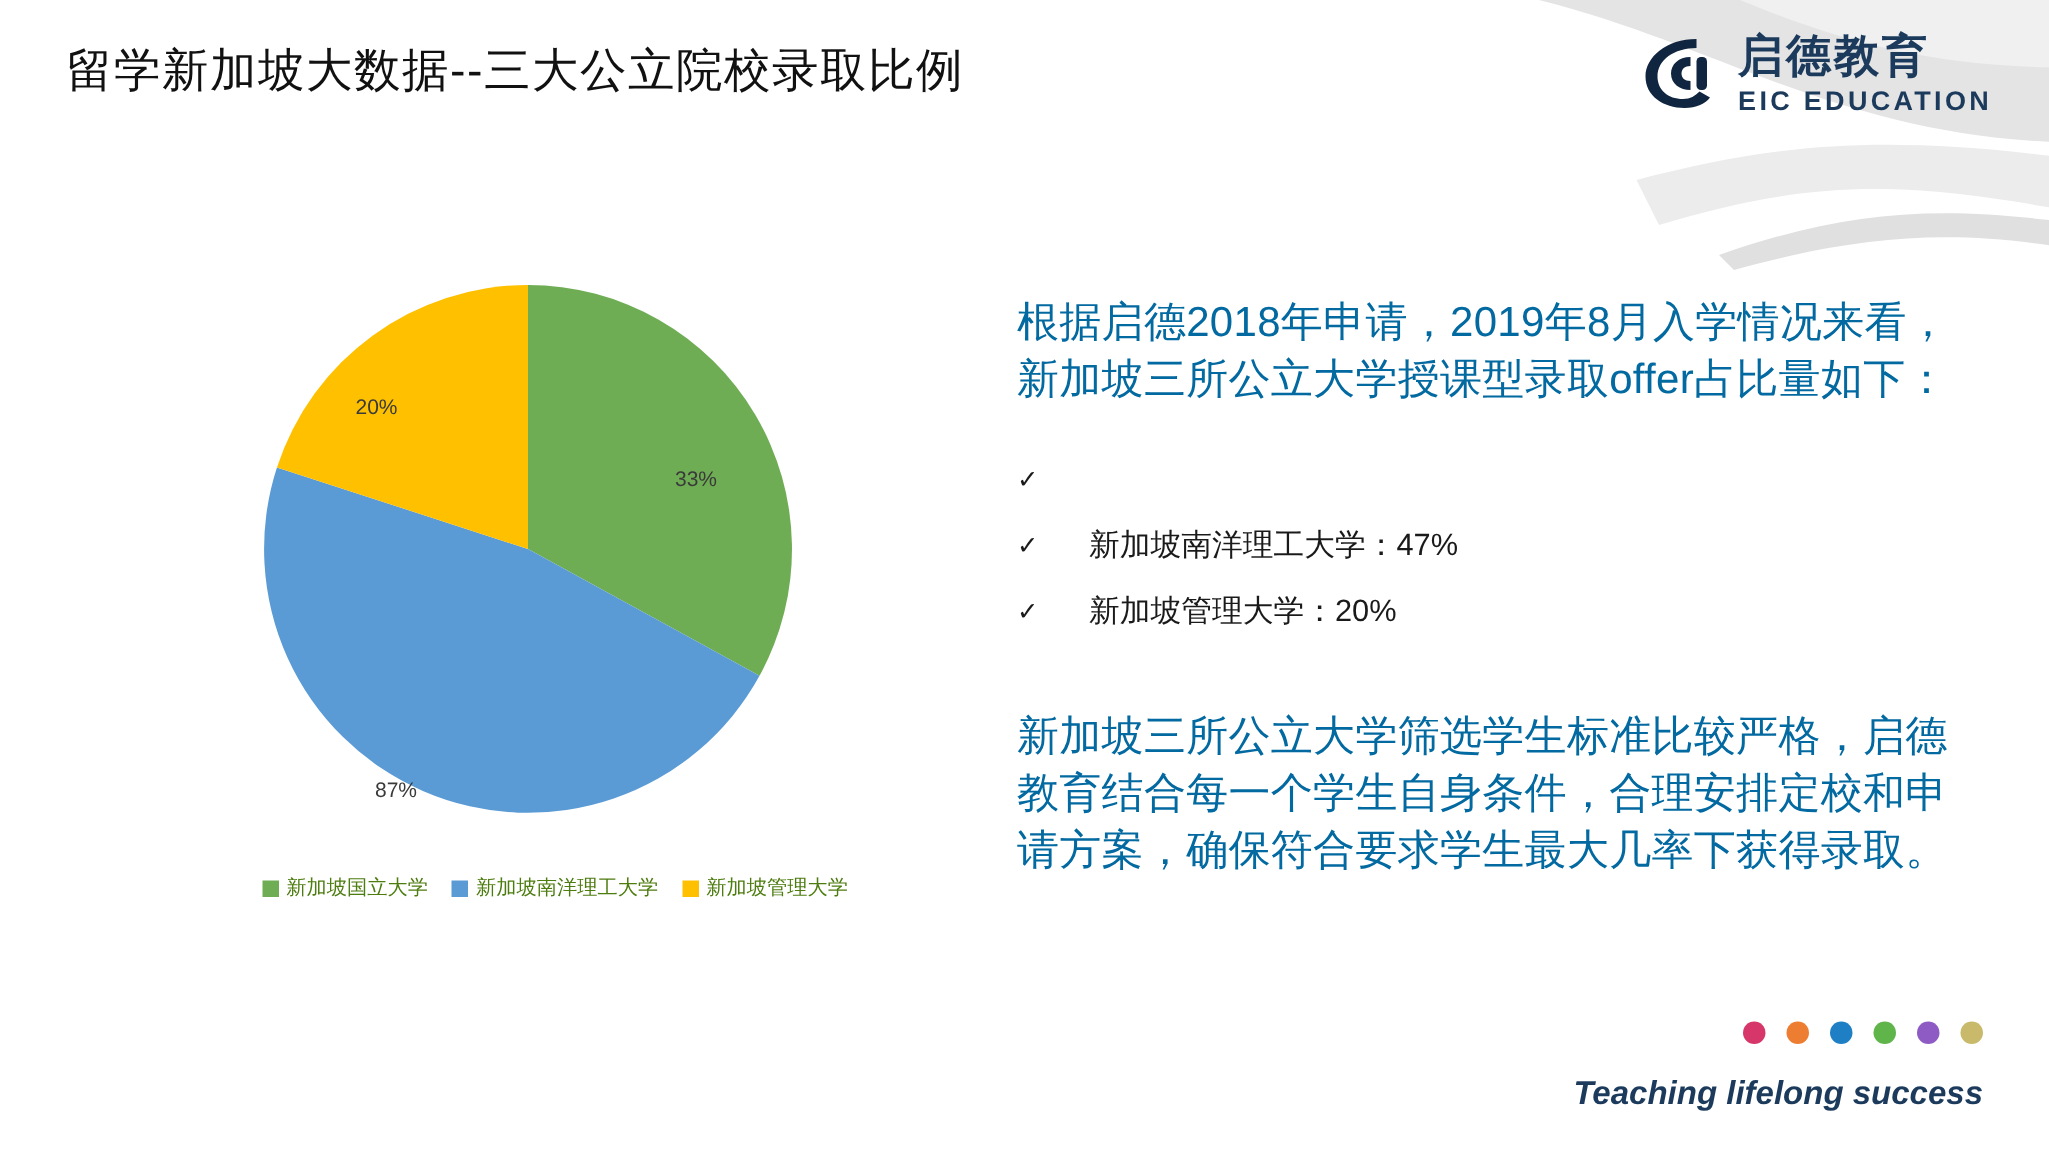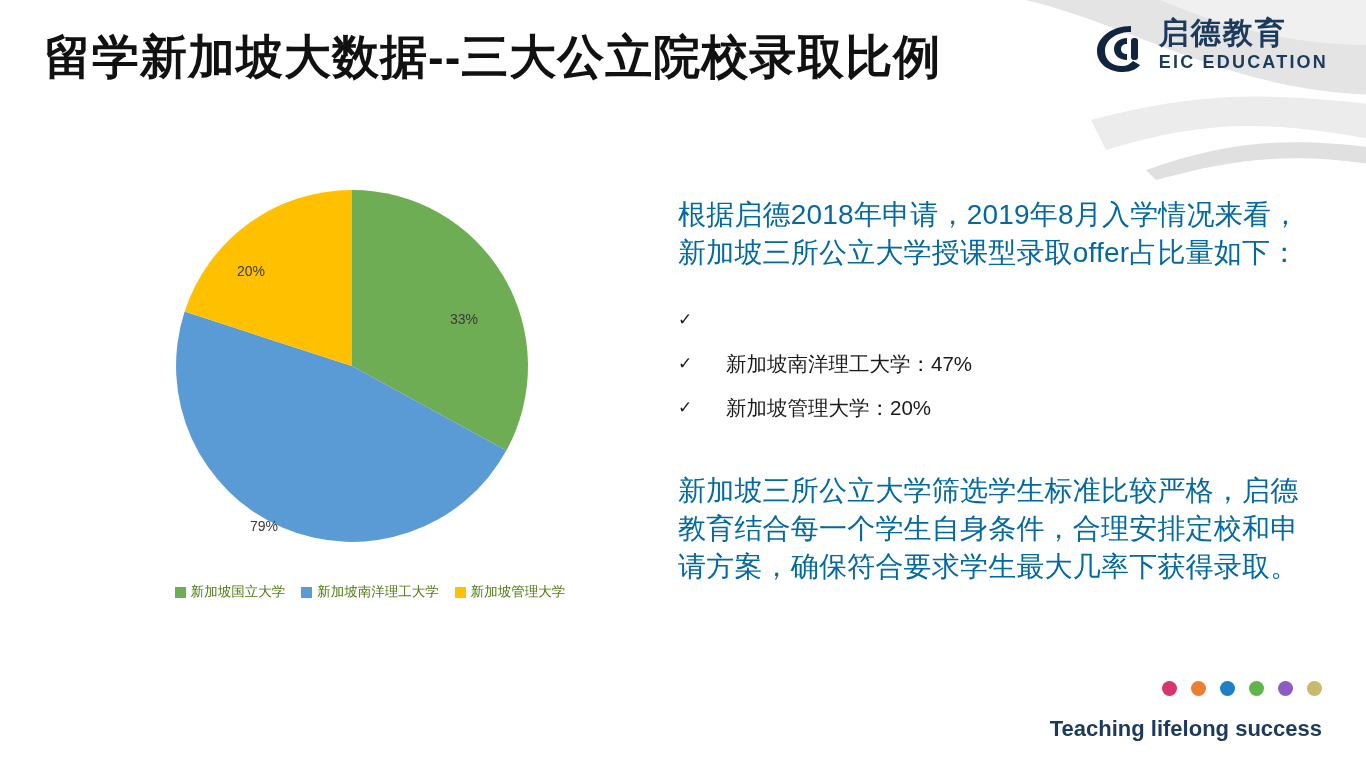--- a/index.html
+++ b/index.html
@@ -26,21 +26,21 @@
     overflow: hidden;
     pointer-events: none;
   }
 
   
   .logo {
     position: absolute;
     top: 18px;
     right: 38px;
     display: flex;
-    align-items: flex-start;
+    align-items: center;
     gap: 10px;
   }
   .logo-mark {
     width: 62px;
     height: 62px;
   }
   .logo-text {
     display: flex;
     flex-direction: column;
     line-height: 1;
@@ -57,22 +57,22 @@
     letter-spacing: 2.2px;
     color: #1b3a5c;
     margin-top: 5px;
   }
 
   
   .page-title {
     position: absolute;
     left: 44px;
     top: 26px;
-    font-size: 47px;
-    font-weight: bold;
+    font-size: 31px;
+    font-weight: normal;
     letter-spacing: 1px;
     color: #111;
     white-space: nowrap;
   }
 
   
   .chart-area {
     position: absolute;
     left: 120px;
     top: 175px;
@@ -167,20 +167,21 @@
   .dot {
     width: 15px;
     height: 15px;
     border-radius: 50%;
   }
   .tagline {
     position: absolute;
     right: 44px;
     bottom: 26px;
     font-size: 22px;
+    font-style: italic;
     font-weight: bold;
     color: #1b3a5c;
     font-family: "Liberation Sans", sans-serif;
   }
 </style>
 </head>
 <body>
 
 <div class="swoosh-wrap">
   <svg width="460" height="180" viewBox="0 0 460 180" xmlns="http://www.w3.org/2000/svg" aria-hidden="true">
@@ -212,21 +213,21 @@
     <svg width="352" height="352" viewBox="0 0 352 352" xmlns="http://www.w3.org/2000/svg" aria-hidden="true">
 
       <path d="M176 176 L176 0 A176 176 0 0 1 330.35 260.55 Z" fill="#6EAD54"></path>
 
       <path d="M176 176 L330.35 260.55 A176 176 0 0 1 8.63 121.61 Z" fill="#5B9BD5"></path>
 
       <path d="M176 176 L8.63 121.61 A176 176 0 0 1 176 0 Z" fill="#FFC000"></path>
     </svg>
   </div>
   <div class="pie-label lbl-nus">33%</div>
-  <div class="pie-label lbl-ntu">79%</div>
+  <div class="pie-label lbl-ntu">87%</div>
   <div class="pie-label lbl-smu">20%</div>
 
   <div class="legend">
     <span class="legend-item">
       <span class="legend-swatch" style="background:#6EAD54"></span>
       <span>新加坡国立大学</span>
     </span>
     <span class="legend-item">
       <span class="legend-swatch" style="background:#5B9BD5"></span>
       <span>新加坡南洋理工大学</span>

